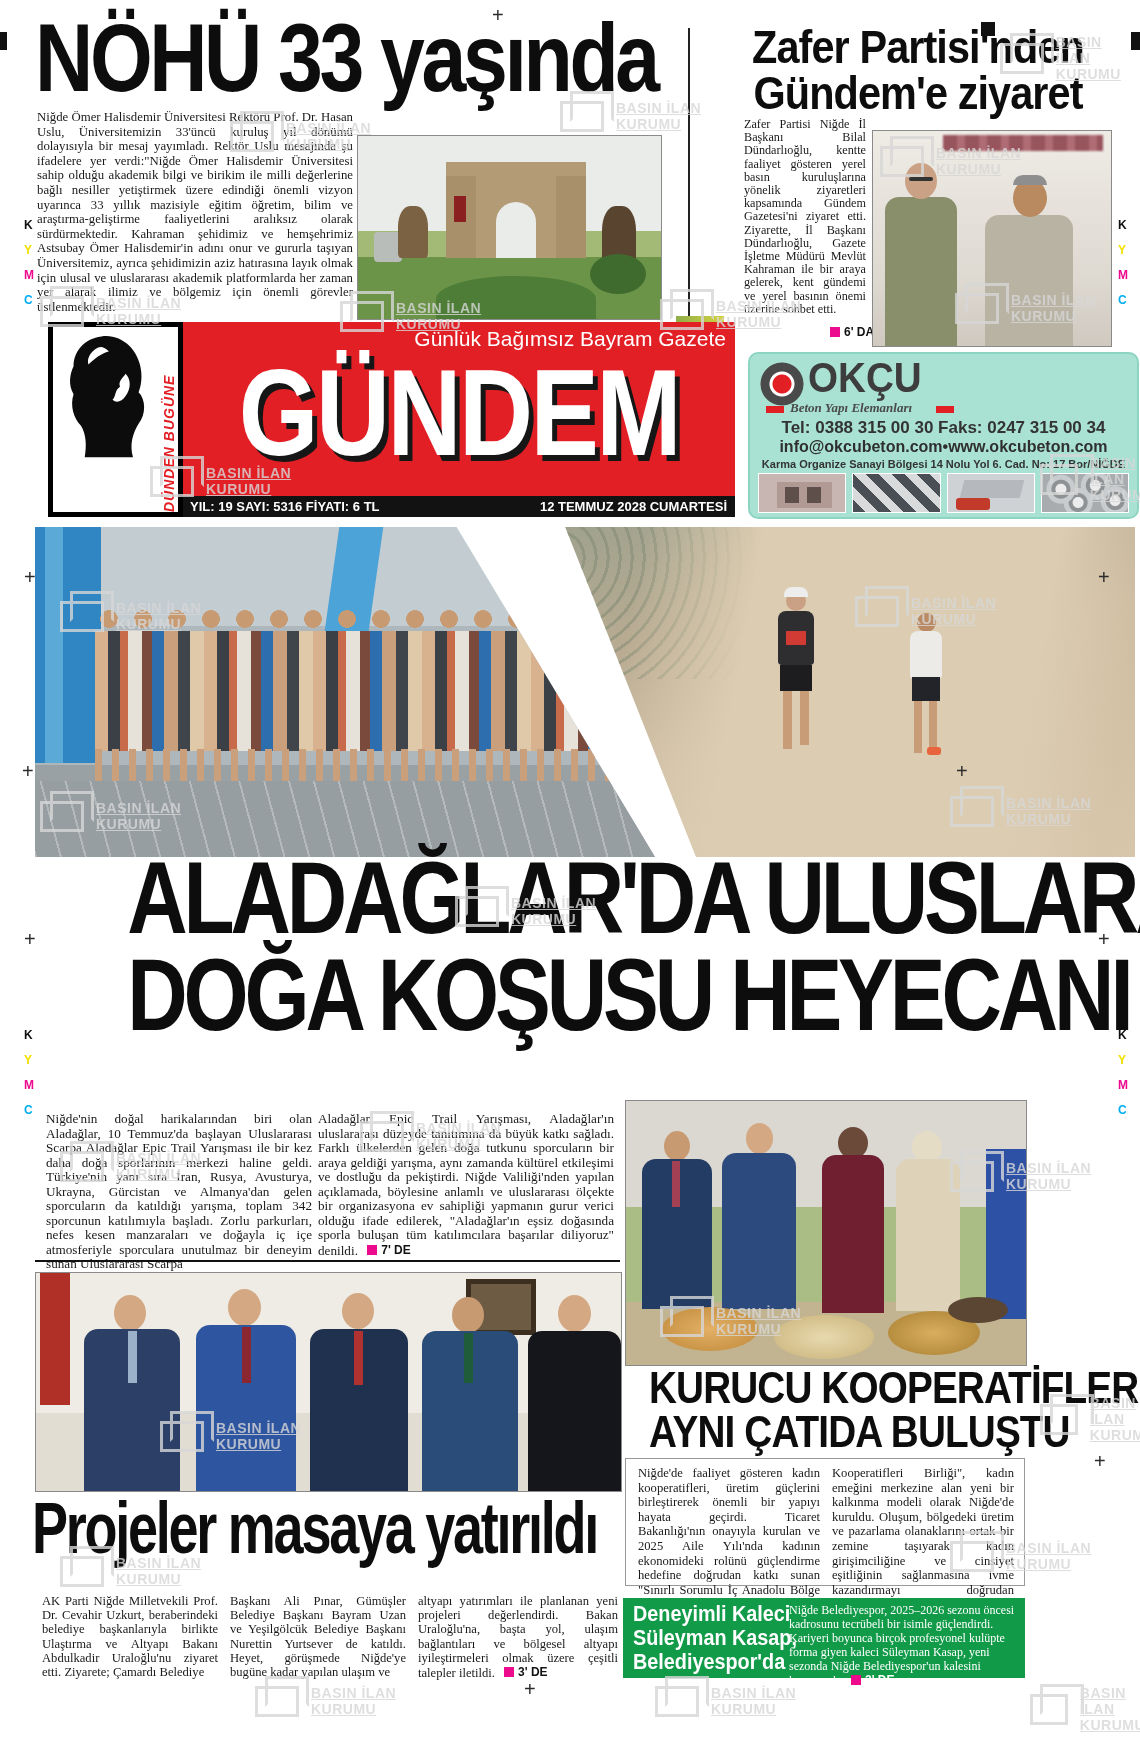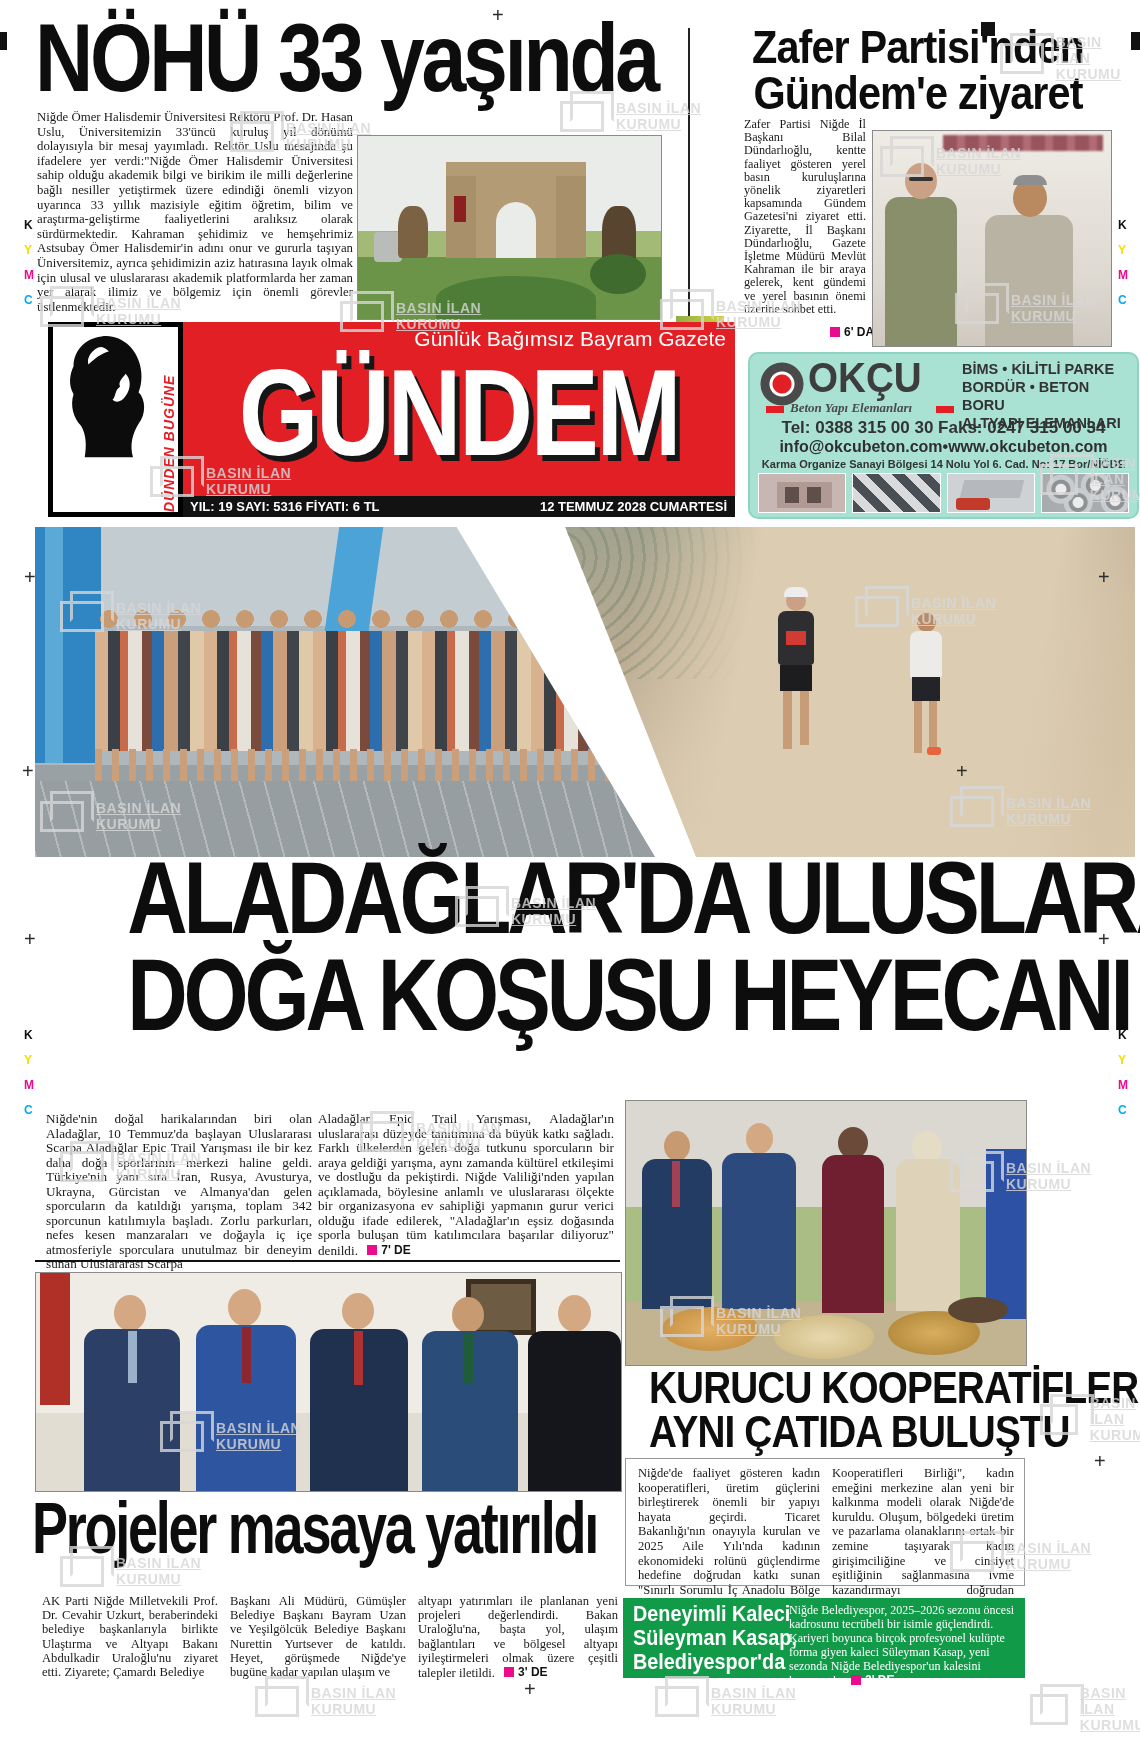--- a/index.html
+++ b/index.html
@@ -267,25 +267,20 @@
     </svg>
     <div class="slogan-v" style="right:1px;top:0;height:100%;display:flex;align-items:center">DÜNDEN BUGÜNE</div>
   </div>
 
   <div class="ad" style="left:748px;top:352px;width:387px;height:163px">
     <div class="abs" style="left:10px;top:8px;width:44px;height:44px;border-radius:50%;background:radial-gradient(circle at 50% 50%,var(--masthead_red,#e31f26) 0 9px,#fff 10px 12px,#4a4a4a 13px 21px,transparent 22px)"></div>
     <div class="t" style="left:58px;top:0;font-size:42px;font-weight:bold;color:#3d3d3d;letter-spacing:0;transform:scaleX(.92);transform-origin:0 0">OKÇU</div>
     <div class="t" style="left:40px;top:46px;font-style:italic;font-weight:bold;font-size:13px;color:#4a4a4a;font-family:'Liberation Serif',serif">Beton Yapı Elemanları</div>
     <div class="abs" style="left:16px;top:52px;width:18px;height:7px;background:var(--masthead_red,#e31f26)"></div>
     <div class="abs" style="left:186px;top:52px;width:18px;height:7px;background:var(--masthead_red,#e31f26)"></div>
-    <div class="t" style="left:212px;top:6px;width:172px;font-weight:bold;font-size:14.5px;line-height:1.25">
-      <div>BİMS • KİLİTLİ PARKE</div>
-      <div>BORDÜR • BETON BORU</div>
-      <div>ALTYAPI ELEMANLARI</div>
-    </div>
     <div class="t" style="left:0;top:64px;width:100%;text-align:center;font-weight:bold;font-size:17px">Tel: 0388 315 00 30  Faks: 0247 315 00 34</div>
     <div class="t" style="left:0;top:84px;width:100%;text-align:center;font-weight:bold;font-size:16px;color:#2f2f2f">info@okcubeton.com•www.okcubeton.com</div>
     <div class="t" style="left:0;top:104px;width:100%;text-align:center;font-weight:bold;font-size:11px">Karma Organize Sanayi Bölgesi 14 Nolu Yol 6. Cad. No: 17 Bor/NİĞDE</div>
     <div class="abs" style="left:8px;top:119px;width:371px;height:40px;display:flex;gap:6px">
       <div style="flex:1;border:1px solid #fff;background:#c7b6b2;position:relative;overflow:hidden">
         <div style="position:absolute;left:18px;top:8px;width:55px;height:26px;background:#b09a93"></div>
         <div style="position:absolute;left:26px;top:13px;width:14px;height:16px;background:#5e4f4a"></div>
         <div style="position:absolute;left:48px;top:13px;width:14px;height:16px;background:#5e4f4a"></div>
       </div>
       <div style="flex:1;border:1px solid #fff;background:repeating-linear-gradient(45deg,#4a4f55 0 9px,#d8dadc 9px 18px)"></div>
@@ -352,21 +347,21 @@
     <div class="fg-torso" style="left:274px;top:56px;width:98px;height:162px;background:#20304f"></div>
     <div class="fg" style="left:318px;top:58px;width:9px;height:54px;background:#b03230"></div>
     <div class="fg-head" style="left:416px;top:24px;width:32px;height:36px;background:#c89a72"></div>
     <div class="fg-torso" style="left:386px;top:58px;width:96px;height:160px;background:#2a4c78"></div>
     <div class="fg" style="left:428px;top:60px;width:9px;height:50px;background:#1f5c3a"></div>
     <div class="fg-head" style="left:522px;top:22px;width:33px;height:37px;background:#d3a882"></div>
     <div class="fg-torso" style="left:492px;top:58px;width:93px;height:160px;background:#15161b"></div>
   </div>
   <div class="h-cond" style="left:32px;top:1492px;font-size:72px;line-height:1;letter-spacing:-3px;transform:scaleX(.75);transform-origin:0 0">Projeler masaya yatırıldı</div>
   <div class="bodycol" style="left:42px;top:1594px;width:176px;font-size:12.6px;line-height:14.2px">AK Parti Niğde Milletvekili Prof. Dr. Cevahir Uzkurt, beraberindeki belediye başkanlarıyla birlikte Ulaştırma ve Altyapı Bakanı Abdulkadir Uraloğlu'nu ziyaret etti. Ziyarete; Çamardı Belediye</div>
-  <div class="bodycol" style="left:230px;top:1594px;width:176px;font-size:12.6px;line-height:14.2px">Başkanı Ali Müdürü, Gümüşler Belediye Başkanı Bayram Uzan ve Yeşilgölcük Belediye Başkanı Nurettin Yurtsever de katıldı. Heyet, görüşmede Niğde'ye bugüne kadar yapılan ulaşım ve</div>
+  <div class="bodycol" style="left:230px;top:1594px;width:176px;font-size:12.6px;line-height:14.2px">Başkanı Ali Pınar, Gümüşler Belediye Başkanı Bayram Uzan ve Yeşilgölcük Belediye Başkanı Nurettin Yurtsever de katıldı. Heyet, görüşmede Niğde'ye bugüne kadar yapılan ulaşım ve</div>
   <div class="bodycol" style="left:418px;top:1594px;width:200px;font-size:12.6px;line-height:14.2px">
     <span>altyapı yatırımları ile planlanan yeni projeleri değerlendirdi. Bakan Uraloğlu'na, başta yol, ulaşım bağlantıları ve bölgesel altyapı iyileştirmeleri olmak üzere çeşitli talepler iletildi.</span>
     <span class="jump-inline">
         <i class="sq"></i>
         <b class="jt">3' DE</b>
       </span>
   </div>
 
   <div class="photo pb" style="left:625px;top:1100px;width:400px;height:264px;background:linear-gradient(#dbd8d1 0 40%,#a9bd84 40% 76%,#c3b491 76% 100%)">
     <div class="fg-head" style="left:38px;top:30px;width:26px;height:30px;background:#c89a72"></div>

